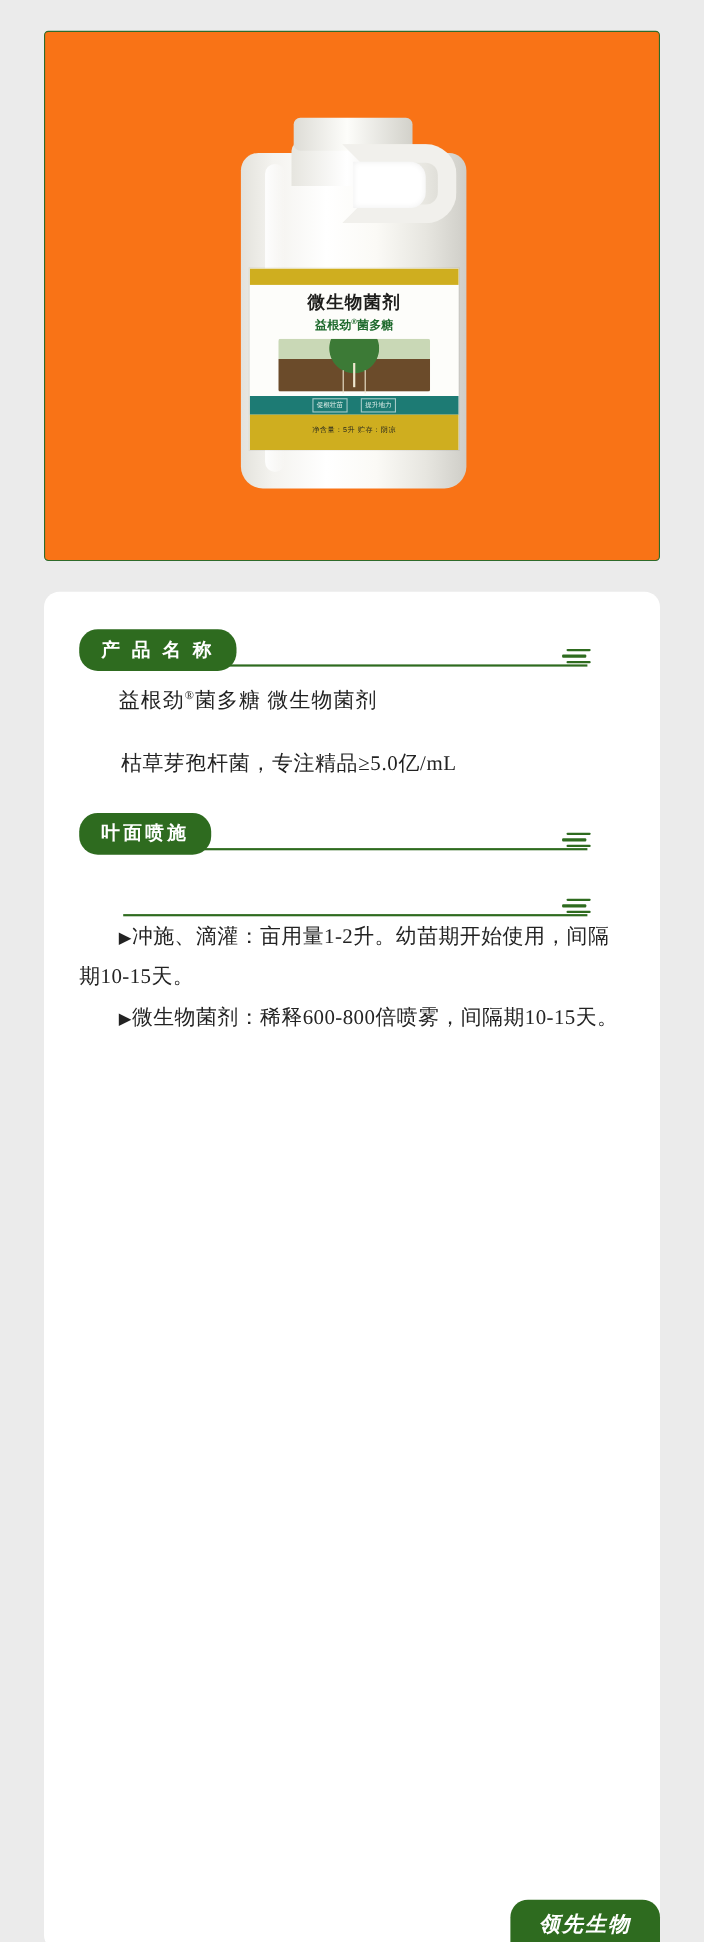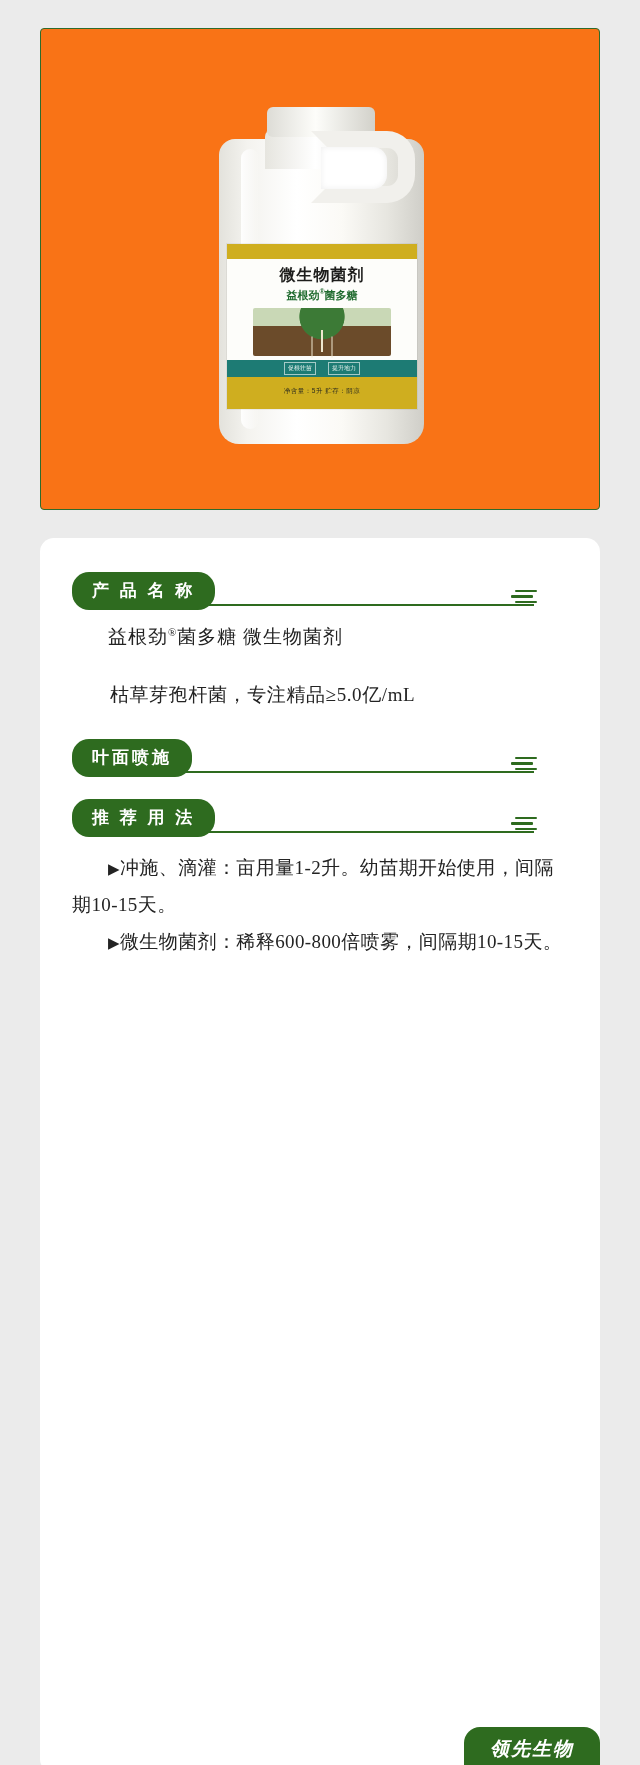--- a/index.html
+++ b/index.html
@@ -322,29 +322,28 @@
         <div class="bars">
             <i></i>
             <i></i>
             <i></i>
           </div>
       </div>
     </div>
 
     <div class="section">
       <div class="sec-head">
-        <span class="pill">推 荐 用 法</span>
         <div class="rule"></div>
         <div class="bars">
             <i></i>
             <i></i>
             <i></i>
           </div>
       </div>
-      <div style="margin-top:16px;">
+      <div style="">
         <div class="usage-line">
           <span class="tri">▶</span><span>冲施、滴灌：亩用量1-2升。幼苗期开始使用，间隔期10-15天。</span>
         </div>
         <div class="usage-line">
           <span class="tri">▶</span><span>微生物菌剂：稀释600-800倍喷雾，间隔期10-15天。</span>
         </div>
       </div>
     </div>
 
     <div class="footer-badge-wrap">

